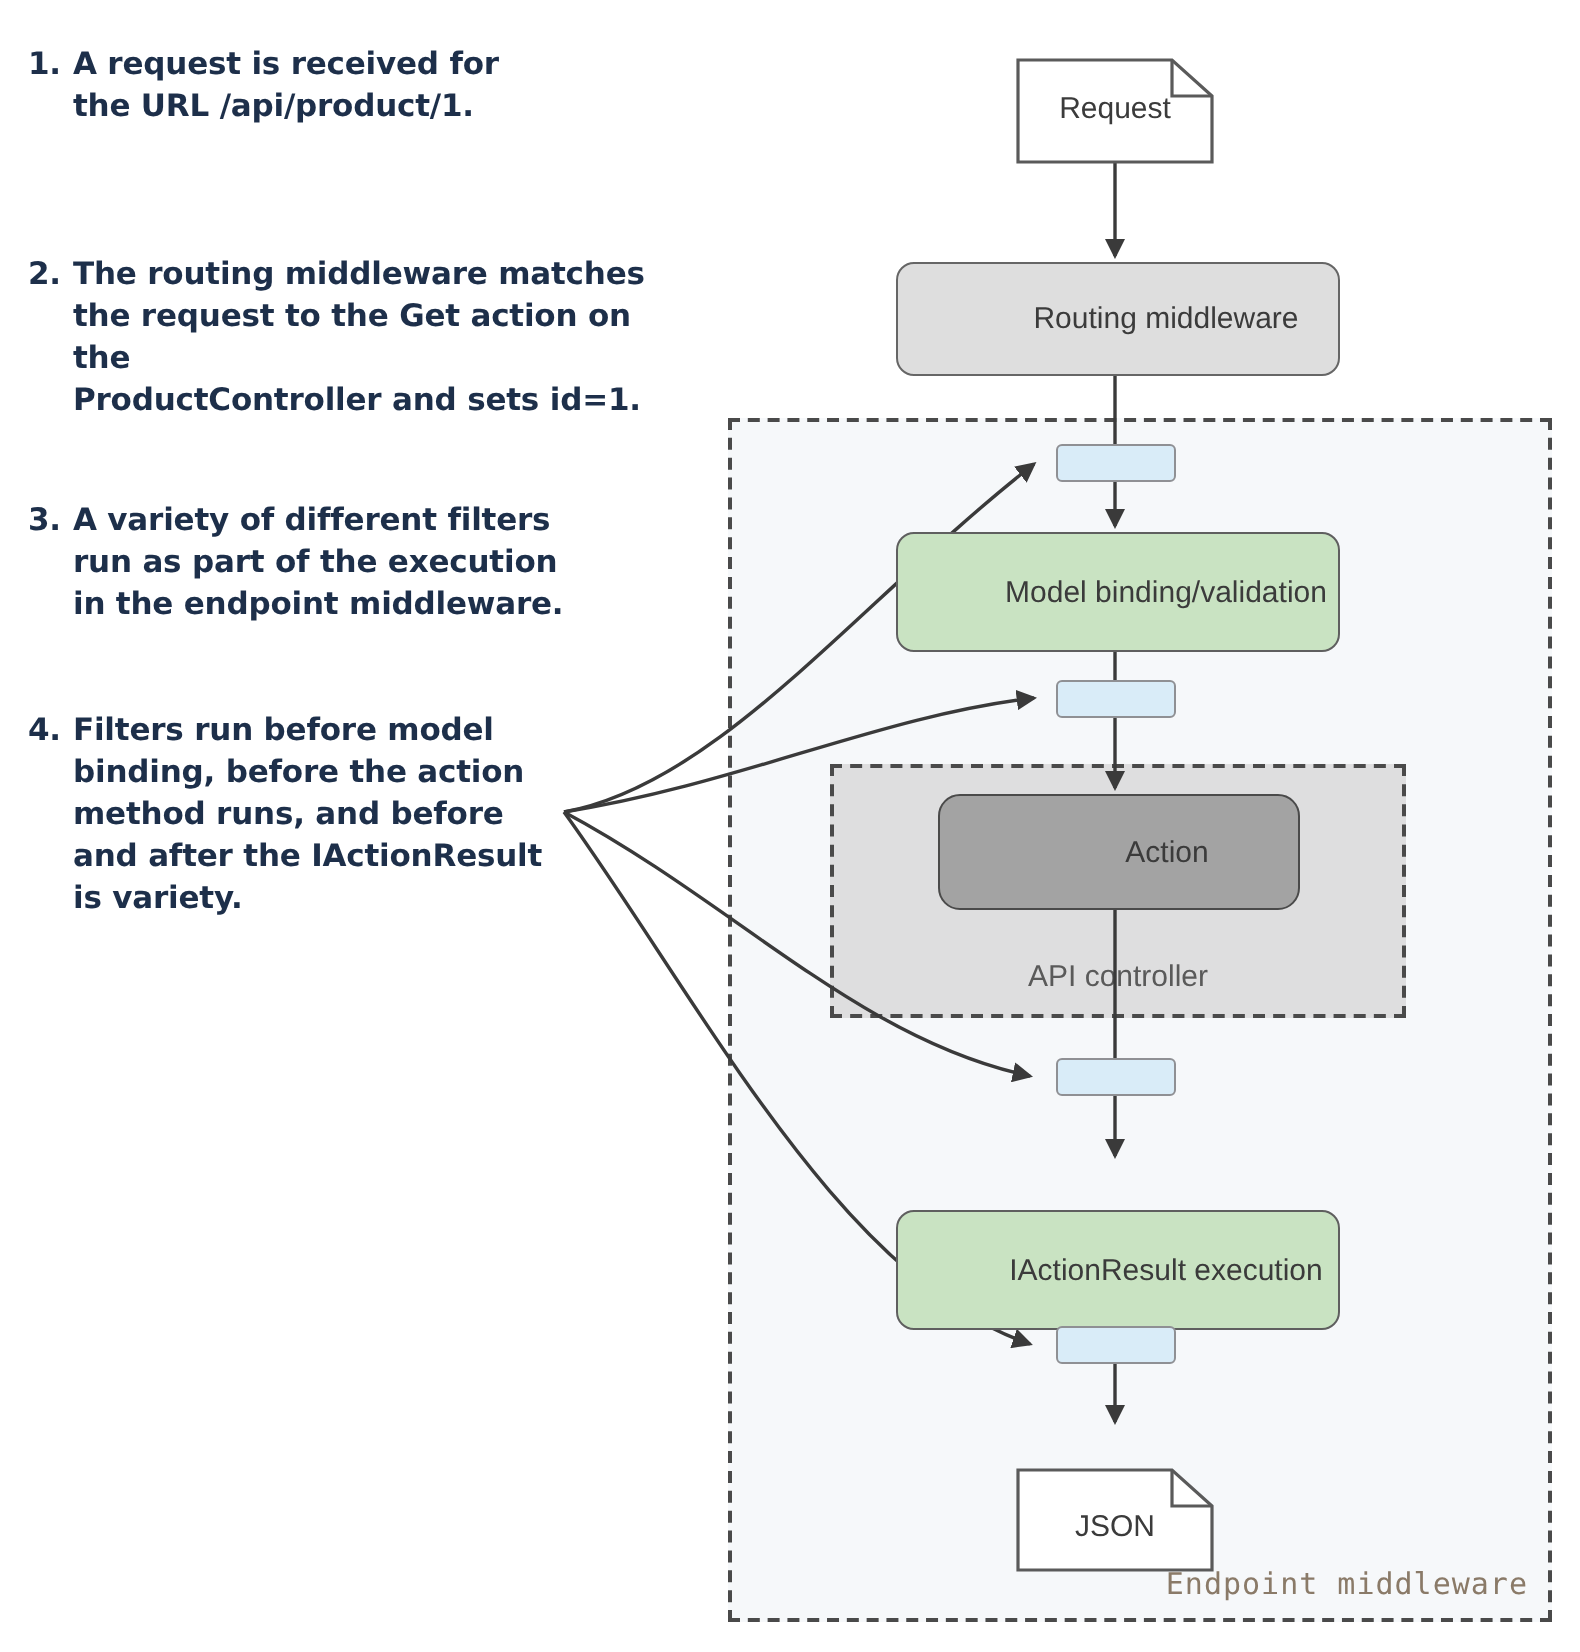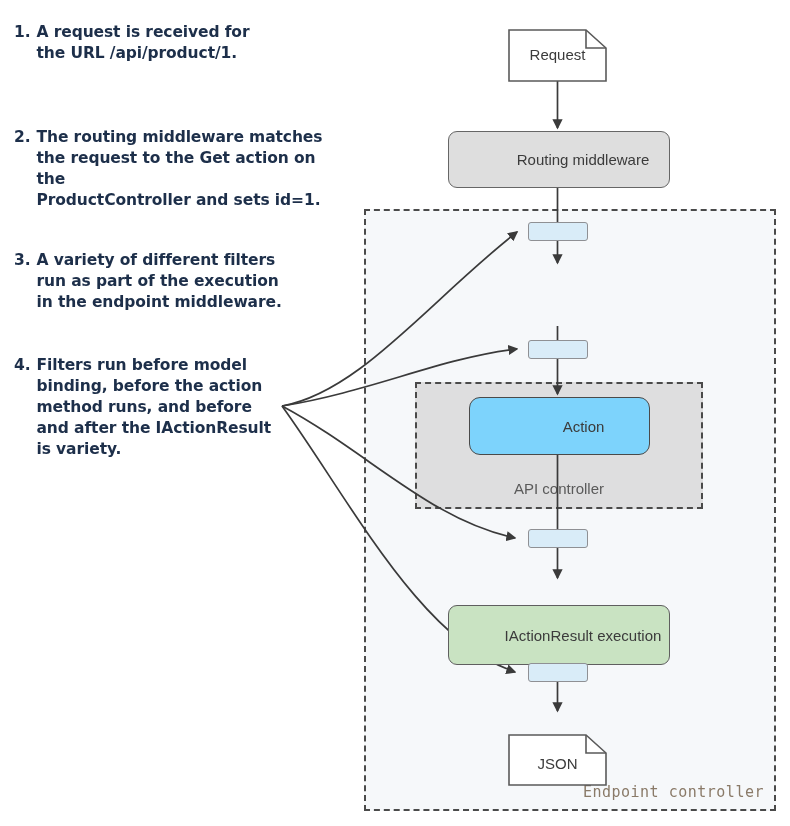--- a/index.html
+++ b/index.html
@@ -132,21 +132,21 @@
     display: flex;
     align-items: center;
     justify-content: center;
     font-size: 15px;
     color: #3b3b3b;
     font-family: "Liberation Sans", sans-serif;
     padding-left: 48px;
   }
   .rbox.gray  { background: #dedede; }
   .rbox.green { background: #c9e3c2; border-color: #5f5f5f; }
-  .rbox.red   { background: #7dd3fc; border-color: #4a4a4a; border-radius: 11px; }
+  .rbox.red   { background: #a3a3a3; border-color: #4a4a4a; border-radius: 11px; }
 
   
   .filter-bar {
     position: absolute;
     box-sizing: border-box;
     width: 60px;
     height: 19px;
     background: #d9ecf8;
     border: 1.6px solid #8f9094;
     border-radius: 3px;
@@ -181,21 +181,21 @@
 binding, before the action
 method runs, and before
 and after the IActionResult
 is variety.</span>
     </div>
   </div>
 
   <div id="diagram">
 
     <div id="endpoint-box">
-      <div id="endpoint-label">Endpoint controller</div>
+      <div id="endpoint-label">Endpoint middleware</div>
     </div>
 
     <div id="api-controller-box">
       <div id="api-controller-label">API controller</div>
     </div>
 
     <svg id="wires" viewBox="0 0 790 826">
       <defs>
         <marker id="arrowhead" viewBox="0 0 10 10" refX="8.5" refY="5" markerWidth="6" markerHeight="6" orient="auto-start-reverse">
           <path d="M 0 0 L 10 5 L 0 10 z" fill="#3a3a3a"></path>
@@ -233,20 +233,23 @@
         <path d="M 1 1 L 78 1 L 98 19 L 98 52 L 1 52 Z" fill="#ffffff" stroke="#5a5a5a" stroke-width="1.6" stroke-linejoin="miter"></path>
         <path d="M 78 1 L 78 19 L 98 19" fill="none" stroke="#5a5a5a" stroke-width="1.6"></path>
       </svg>
       <div class="doc-label">Request</div>
     </div>
 
     <div class="rbox gray" style="left:448px; top:131px; width:222px; height:57px;">
       <span>Routing middleware</span>
     </div>
 
+    <div class="rbox green" style="left:448px; top:266px; width:222px; height:60px;">
+      <span>Model binding/validation</span>
+    </div>
 
     <div class="rbox red" style="left:469px; top:397px; width:181px; height:58px;">
       <span>Action</span>
     </div>
 
     <div class="rbox green" style="left:448px; top:581px; width:222px; height:60px;margin-top:24px;">
       <span>IActionResult execution</span>
     </div>
 
     <div class="doc-shape" style="left:508px; top:714px; width:99px; height:60px;">

